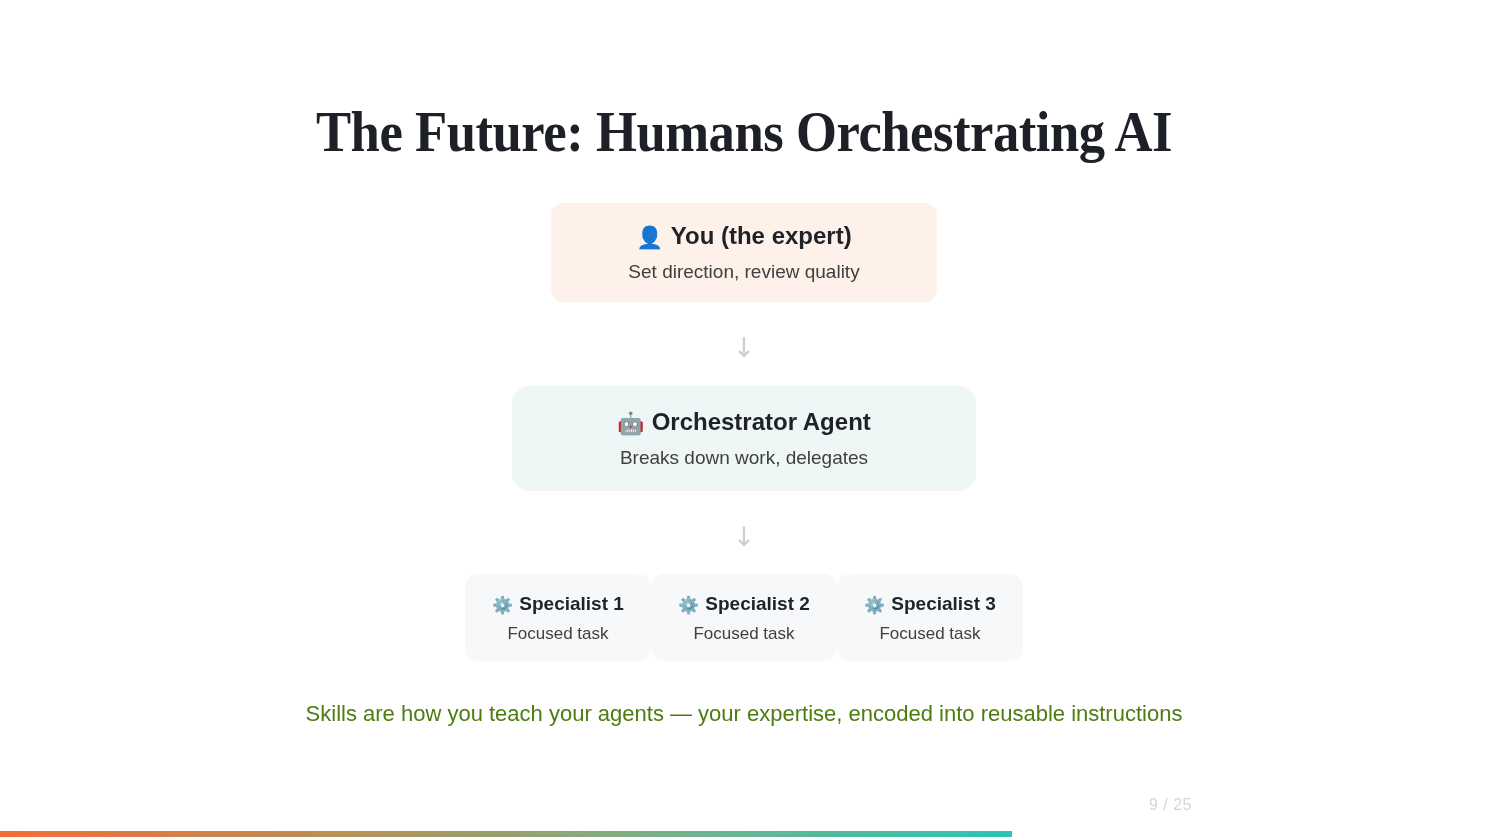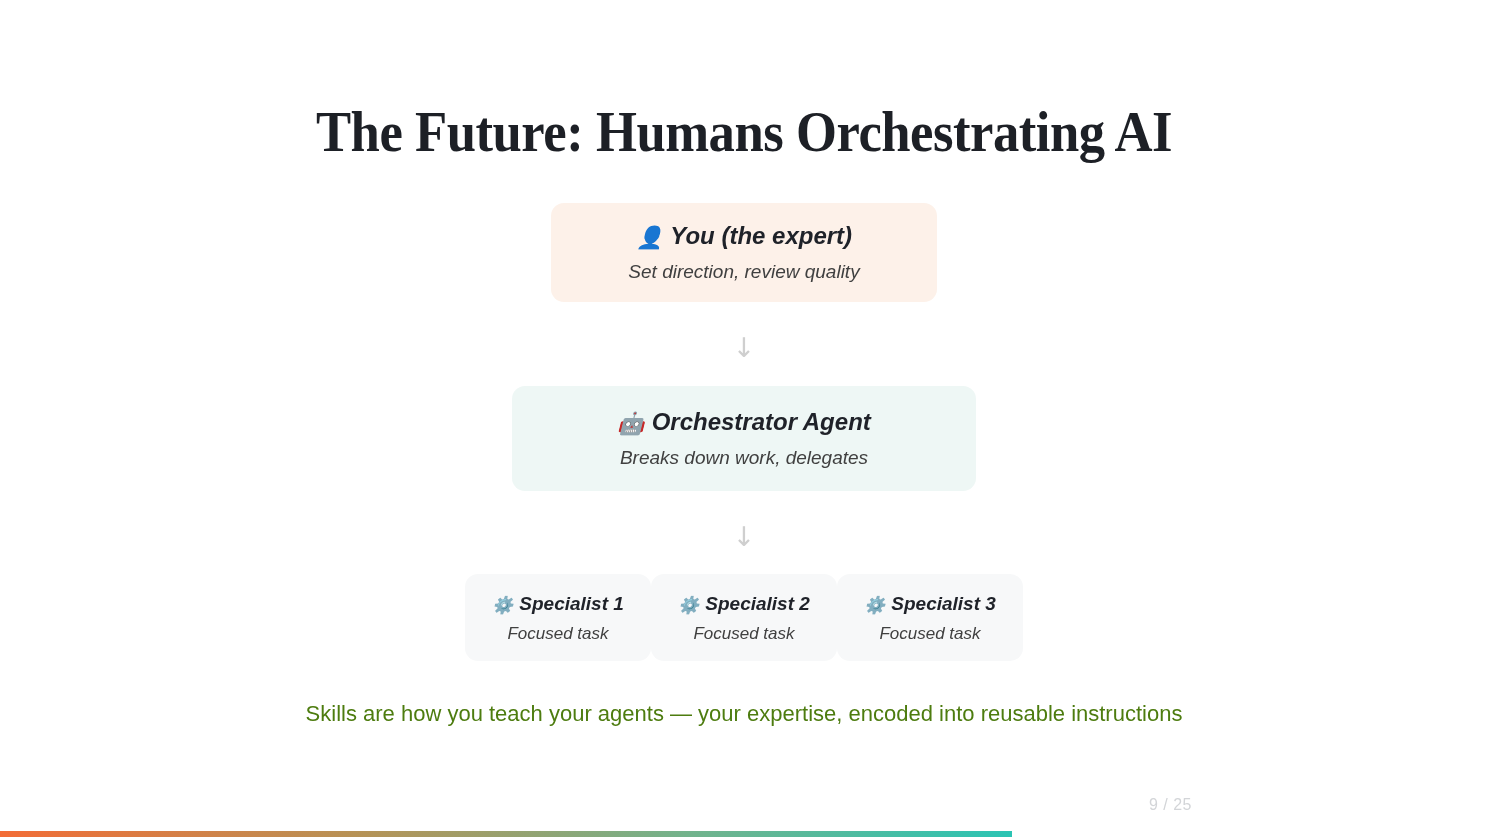--- a/index.html
+++ b/index.html
@@ -43,21 +43,20 @@
 
   
   .flow {
     position: absolute;
     top: 203px;
     left: 0;
     width: 1488px;
     display: flex;
     flex-direction: column;
     align-items: center;
-    font-style: italic;
   }
 
   .card {
     border-radius: 13px;
     display: flex;
     flex-direction: column;
     align-items: center;
     justify-content: center;
   }
 
@@ -90,20 +89,21 @@
     width: 386px;
     height: 99px;
     background: #fdf1e9;
   }
 
   
   .card-orchestrator {
     width: 464px;
     height: 105px;
     background: #eef7f5;
+    border-radius: 17px;
   }
 
   
   .arrow {
     font-family: "DejaVu Sans", sans-serif;
     font-size: 27px;
     line-height: 27px;
     color: #cfcfcf;
     font-weight: normal;
   }

